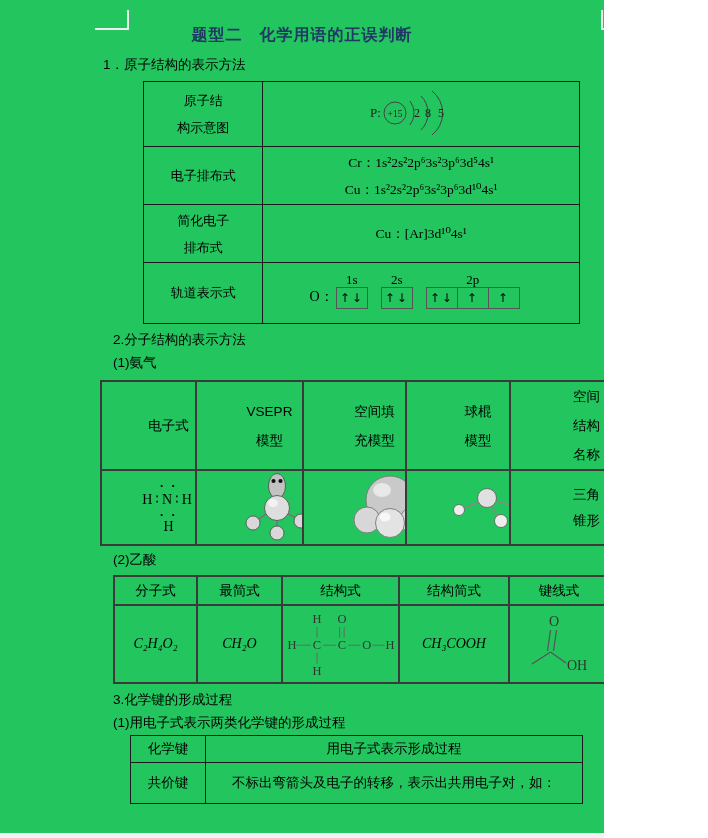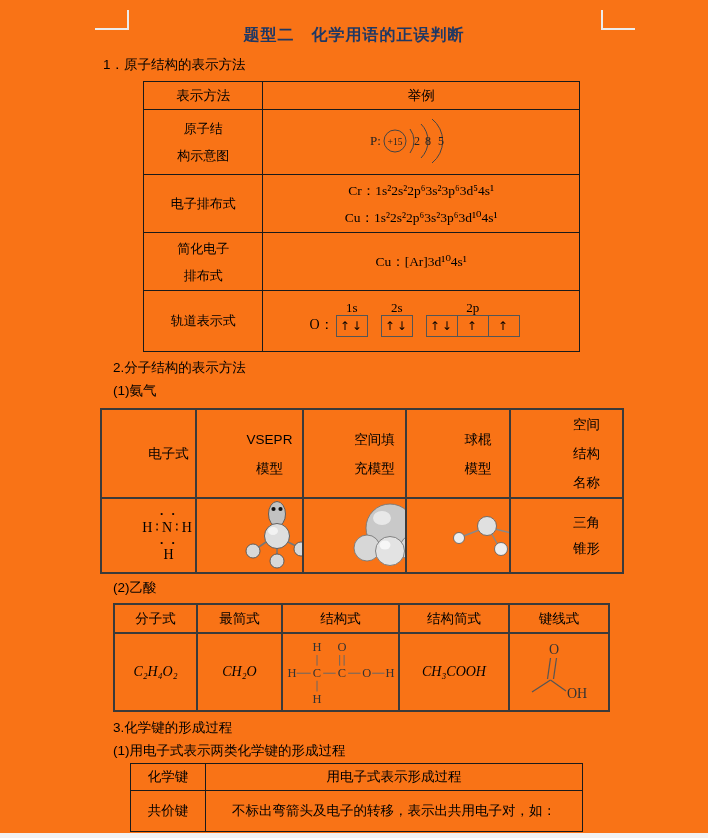--- a/index.html
+++ b/index.html
@@ -1,17 +1,17 @@
 <!DOCTYPE html>
 <html><head>
 <meta charset="utf-8">
 <style>
   html,body{margin:0;padding:0;background:#fff;}
   .page{
-    position:relative;width:708px;height:838px;overflow:hidden;background:#f97316;
+    position:relative;width:604px;height:838px;overflow:hidden;background:#22c55e;
     font-family:"Liberation Sans","DejaVu Sans",sans-serif;color:#000;font-size:13px;
   }
   .serif{font-family:"Liberation Serif","DejaVu Serif",serif;}
   
   .mark-tl{position:absolute;left:95px;top:10px;width:32px;height:18px;
     border-right:2px solid #ececec;border-bottom:2px solid #ececec;}
   .mark-tr{position:absolute;left:601px;top:10px;width:32px;height:18px;
     border-left:2px solid #ececec;border-bottom:2px solid #ececec;}
   .bottom-edge{position:absolute;left:0;right:0;bottom:0;height:5px;background:#f2f2f2;}
 
@@ -85,24 +85,20 @@
 
 
   <div class="h-num heading-1">1．原子结构的表示方法</div>
 
   <table class="t1">
     <colgroup>
         <col style="width:119px">
         <col style="width:316px">
       </colgroup>
     <tbody>
-        <tr>
-      <td class="hdr">表示方法</td>
-      <td class="hdr">举例</td>
-    </tr>
     <tr>
       <td style="height:64px">
         <div class="mline">原子结</div>
         <div class="mline">构示意图</div>
       </td>
       <td>
         <svg width="122" height="54" viewBox="0 0 122 54">
           <text x="10" y="31" font-size="13" fill="#222" font-family="Liberation Serif, serif">P:</text>
           <circle cx="35" cy="27" r="11" fill="none" stroke="#444" stroke-width="1"></circle>
           <text x="35" y="30.5" font-size="9.5" text-anchor="middle" fill="#222" font-family="Liberation Serif, serif">+15</text>

